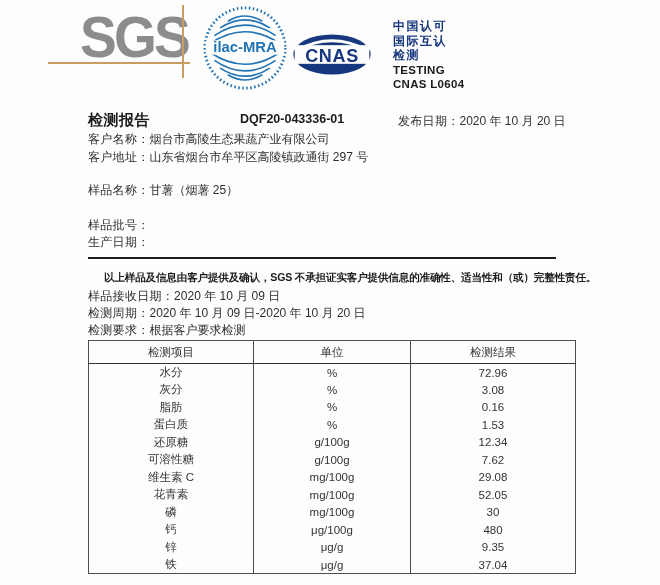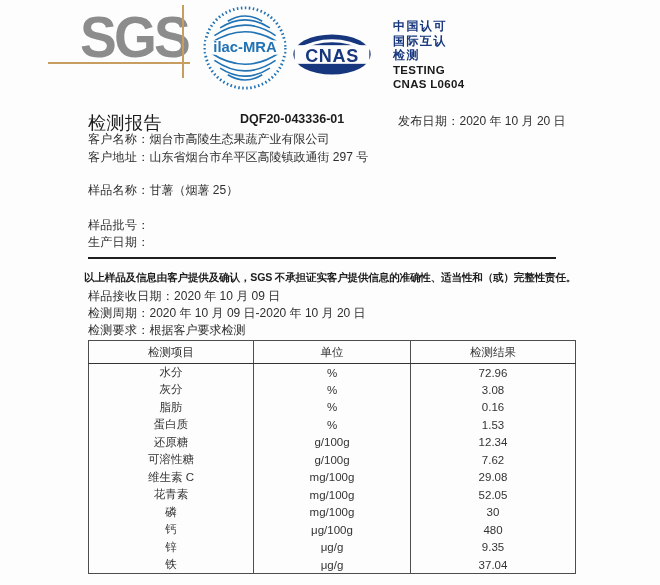--- a/index.html
+++ b/index.html
@@ -20,26 +20,26 @@
   .ilac-svg{position:absolute;left:202px;top:5px;}
   .cnas-svg{position:absolute;left:292px;top:27px;}
   .accred{position:absolute;left:393px;top:19px;line-height:14.5px;}
   .accred .cn{font-size:12px;color:var(--cnas-navy);font-weight:bold;letter-spacing:1.5px;
     font-family:Liberation Serif, serif;}
   .accred .en{font-size:11.5px;color:#1a1a1a;font-weight:bold;letter-spacing:.3px;}
 
   
   .doc-line{position:absolute;left:88px;font-size:12px;white-space:nowrap;color:var(--text);}
   .title-row{position:absolute;left:88px;top:111px;width:487px;height:18px;}
-  .report-title{position:absolute;left:0;top:0;font-size:18px;font-weight:normal;color:var(--bold-text);letter-spacing:.5px;}
+  .report-title{position:absolute;left:0;top:0;font-size:15px;font-weight:bold;color:var(--bold-text);letter-spacing:.5px;}
   .report-no{position:absolute;left:152px;top:1px;width:130px;text-align:left;font-size:12.5px;font-weight:bold;color:var(--bold-text);}
   .issue-date{position:absolute;left:310px;top:2px;font-size:12px;}
   .lbl{letter-spacing:.3px;}
   .divider{position:absolute;left:88px;top:257px;width:468px;height:2px;background:#1e1e1e;}
-  .disclaimer{position:absolute;left:84px;top:271px;width:487px;font-size:10.6px;font-weight:bold;
+  .disclaimer{position:absolute;left:104px;top:271px;width:487px;font-size:10.6px;font-weight:bold;
     color:var(--bold-text);white-space:nowrap;letter-spacing:-.2px;}
 
   
   .results{position:absolute;left:88px;top:340px;width:487px;border-collapse:collapse;table-layout:fixed;
     border:1px solid var(--table-border);font-size:11.5px;color:#333;}
   .results col:nth-child(1){width:165px;}
   .results col:nth-child(2){width:157px;}
   .results col:nth-child(3){width:165px;}
   .results th,.results td{border-left:1px solid var(--table-border);border-right:1px solid var(--table-border);
     text-align:center;font-weight:normal;padding:0;border-radius:9px;}

